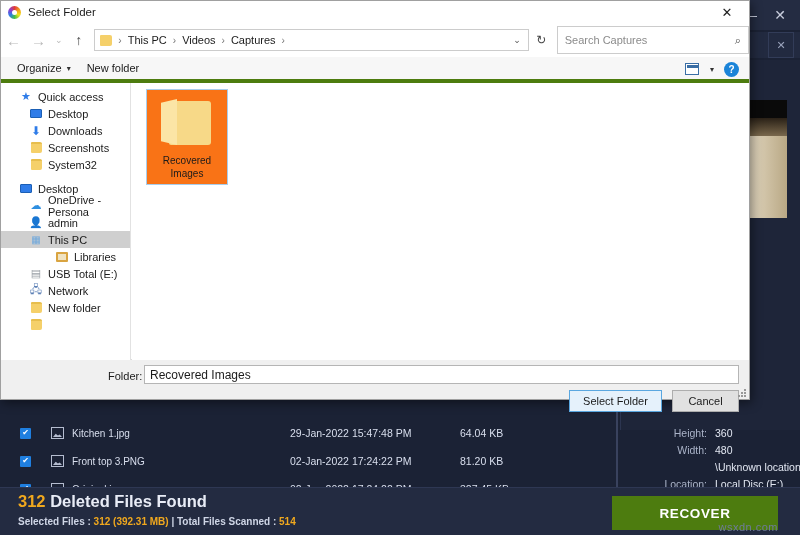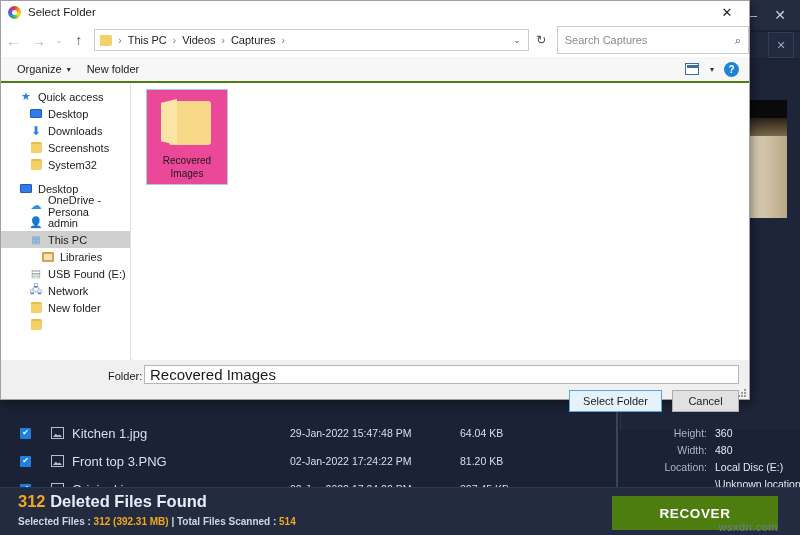--- a/index.html
+++ b/index.html
@@ -47,21 +47,21 @@
 
   
   .file-rows{position:absolute;left:0;top:410px;width:620px;height:80px;}
   .file-row{position:absolute;left:0;width:620px;height:26px;display:flex;align-items:center;}
   .chk{width:11px;height:11px;background:#1f7fe0;border-radius:1px;margin-left:20px;
        display:flex;align-items:center;justify-content:center;color:#fff;font-size:8px;line-height:1;}
   .ficon{margin-left:20px;width:13px;height:12px;border:1px solid #b5bdd0;box-sizing:border-box;
          position:relative;}
   .ficon:after{content:"";position:absolute;left:1px;bottom:1px;width:9px;height:4px;
          background:#b5bdd0;clip-path:polygon(0 100%,30% 20%,55% 65%,75% 35%,100% 100%);}
-  .fname{margin-left:8px;font-size:13px;color:#d9dfee;}
+  .fname{margin-left:8px;font-size:10px;color:#d9dfee;}
   .fdate{position:absolute;left:290px;font-size:10.5px;color:#d9dfee;}
   .fsize{position:absolute;left:460px;font-size:10.5px;color:#d9dfee;}
 
   .divider-v{position:absolute;left:616px;top:410px;width:2px;height:80px;background:#39425e;}
 
   
   .statusbar{position:absolute;left:0;bottom:0;width:800px;height:48px;background:#232b41;
              border-top:1px solid #2e3753;box-sizing:border-box;}
   .status-main{position:absolute;left:18px;top:4px;font-size:16.5px;font-weight:bold;color:#e8ecf6;}
   .status-main .num{color:#f0a81e;}
@@ -98,21 +98,21 @@
   .crumb{font-size:11px;color:#1b1b1b;margin-left:6px;}
   .crumb-sep{font-size:10px;color:#777;margin-left:6px;}
   .addr-caret{margin-left:auto;margin-right:7px;font-size:9px;color:#555;}
   .refresh-btn{width:26px;text-align:center;font-size:12px;color:#444;}
   .search-box{margin-left:3px;width:200px;height:28px;border:1px solid #ccc;background:#fff;
               display:flex;align-items:center;box-sizing:border-box;}
   .search-ph{margin-left:7px;font-size:11px;color:#8b8b8b;}
   .search-ico{margin-left:auto;margin-right:7px;font-size:11px;color:#4a4a4a;}
 
   .dlg-tools{position:absolute;left:0;top:56px;width:748px;height:26px;background:#f7f7f7;
-             border-bottom:2px solid #4d7c0f;box-sizing:border-box;display:flex;align-items:center;}
+             border-bottom:4px solid #4d7c0f;box-sizing:border-box;display:flex;align-items:center;}
   .tool-item{font-size:11px;color:#1b1b1b;margin-left:16px;}
   .tool-caret{font-size:8px;color:#333;margin-left:5px;}
   .view-ico{position:absolute;right:50px;top:6px;width:14px;height:12px;border:1px solid #3a6ea5;
             box-sizing:border-box;background:#fff;}
   .view-ico:after{content:"";position:absolute;left:1px;top:1px;width:11px;height:3px;background:#3a6ea5;}
   .view-caret{position:absolute;right:35px;top:8px;font-size:8px;color:#333;}
   .help-ico{position:absolute;right:10px;top:5px;width:15px;height:15px;border-radius:50%;
      background:#1b84d8;color:#fff;font-size:10px;font-weight:bold;display:flex;
      align-items:center;justify-content:center;}
 
@@ -131,35 +131,35 @@
   .ic-dl{color:#2f7ce8;font-size:12px;}
   .ic-cloud{color:#2f8fe0;font-size:11px;}
   .ic-user{color:#3f8f4a;font-size:11px;}
   .ic-pc{color:#6fa8dc;font-size:10px;}
   .ic-lib{width:12px;height:10px;background:#d9a441;border-radius:1px;position:relative;}
   .ic-lib:after{content:"";position:absolute;left:2px;top:2px;width:8px;height:6px;background:#f0e3c2;}
   .ic-usb{color:#9aa0a6;font-size:11px;}
   .ic-net{color:#5b7fb5;font-size:11px;}
 
   .dlg-content{position:absolute;left:131px;top:0;right:0;height:277px;background:#fff;}
-  .fold-tile{position:absolute;left:14px;top:6px;width:82px;height:96px;background:#ec4899;
+  .fold-tile{position:absolute;left:14px;top:6px;width:82px;height:96px;background:#f97316;
              border:1px solid #a8cdec;box-sizing:border-box;display:flex;flex-direction:column;
              align-items:center;}
   .fold-img{margin-top:9px;width:52px;height:48px;position:relative;}
   .fold-back{position:absolute;left:8px;top:2px;width:42px;height:44px;background:#f7d988;
              border-radius:2px 3px 3px 2px;}
   .fold-flap{position:absolute;left:0px;top:0px;width:16px;height:46px;background:#fbe5a6;
              clip-path:polygon(0 8%,100% 0,100% 100%,0 92%);}
   .fold-label{margin-top:7px;font-size:10px;color:#1b1b1b;text-align:center;line-height:13px;}
 
   .dlg-foot{position:absolute;left:0;top:359px;width:748px;height:39px;background:#f0f0f0;}
   .foot-label{position:absolute;left:107px;top:10px;font-size:11px;color:#1b1b1b;}
   .foot-input{position:absolute;left:143px;top:5px;width:595px;height:19px;background:#fff;
               border:1px solid #b5b5b5;box-sizing:border-box;display:flex;align-items:center;}
-  .foot-input span{margin-left:5px;font-size:15px;color:#1b1b1b;}
+  .foot-input span{margin-left:5px;font-size:12px;color:#1b1b1b;}
   .btn{position:absolute;top:30px;height:22px;font-size:11px;color:#1b1b1b;
        display:flex;align-items:center;justify-content:center;box-sizing:border-box;}
   .btn-primary{left:568px;width:93px;background:#e5f1fb;border:1px solid #5aa7e0;}
   .btn-secondary{left:671px;width:67px;background:#e1e1e1;border:1px solid #adadad;}
   .resize-grip{position:absolute;right:2px;bottom:1px;width:9px;height:9px;
      background:
        radial-gradient(circle 1px at 7px 1px,#999 99%,transparent 0),
        radial-gradient(circle 1px at 4px 4px,#999 99%,transparent 0),
        radial-gradient(circle 1px at 7px 4px,#999 99%,transparent 0),
        radial-gradient(circle 1px at 1px 7px,#999 99%,transparent 0),
@@ -191,26 +191,26 @@
     <div class="detail-list" style="top:365px;">
       <div class="detail-row">
         <div class="detail-key">Height:</div>
         <div class="detail-val">360</div>
       </div>
       <div class="detail-row">
         <div class="detail-key">Width:</div>
         <div class="detail-val">480</div>
       </div>
       <div class="detail-row">
+        <div class="detail-key"></div>
+        <div class="detail-val">\Unknown location</div>
+      </div>
+      <div class="detail-row">
         <div class="detail-key">Location:</div>
         <div class="detail-val">Local Disc (E:)</div>
-      </div>
-      <div class="detail-row">
-        <div class="detail-key"></div>
-        <div class="detail-val">\Unknown location</div>
       </div>
     </div>
   </div>
 
   <div class="divider-v"></div>
 
   <div class="file-rows">
     <div class="file-row" style="top:10px;">
       <div class="chk">✔</div>
       <div class="ficon"></div>
@@ -332,29 +332,29 @@
         <span>OneDrive - Persona</span>
       </div>
       <div class="side-item" style="padding-left:28px;">
         <span class="si-ico ic-user">👤</span>
         <span>admin</span>
       </div>
       <div class="side-item sel" style="padding-left:28px;">
         <span class="si-ico ic-pc">▦</span>
         <span>This PC</span>
       </div>
-      <div class="side-item" style="padding-left:40px;">
+      <div class="side-item" style="padding-left:40px;justify-content:center;">
         <span class="si-ico">
             <span class="ic-lib"></span>
           </span>
         <span>Libraries</span>
       </div>
       <div class="side-item" style="padding-left:28px;">
         <span class="si-ico ic-usb">▤</span>
-        <span>USB Found (E:)</span>
+        <span>USB Total (E:)</span>
       </div>
       <div class="side-item" style="padding-left:28px;">
         <span class="si-ico ic-net">🖧</span>
         <span>Network</span>
       </div>
       <div class="side-item" style="padding-left:28px;">
         <span class="si-ico">
             <span class="ic-folder"></span>
           </span>
         <span>New folder</span>

